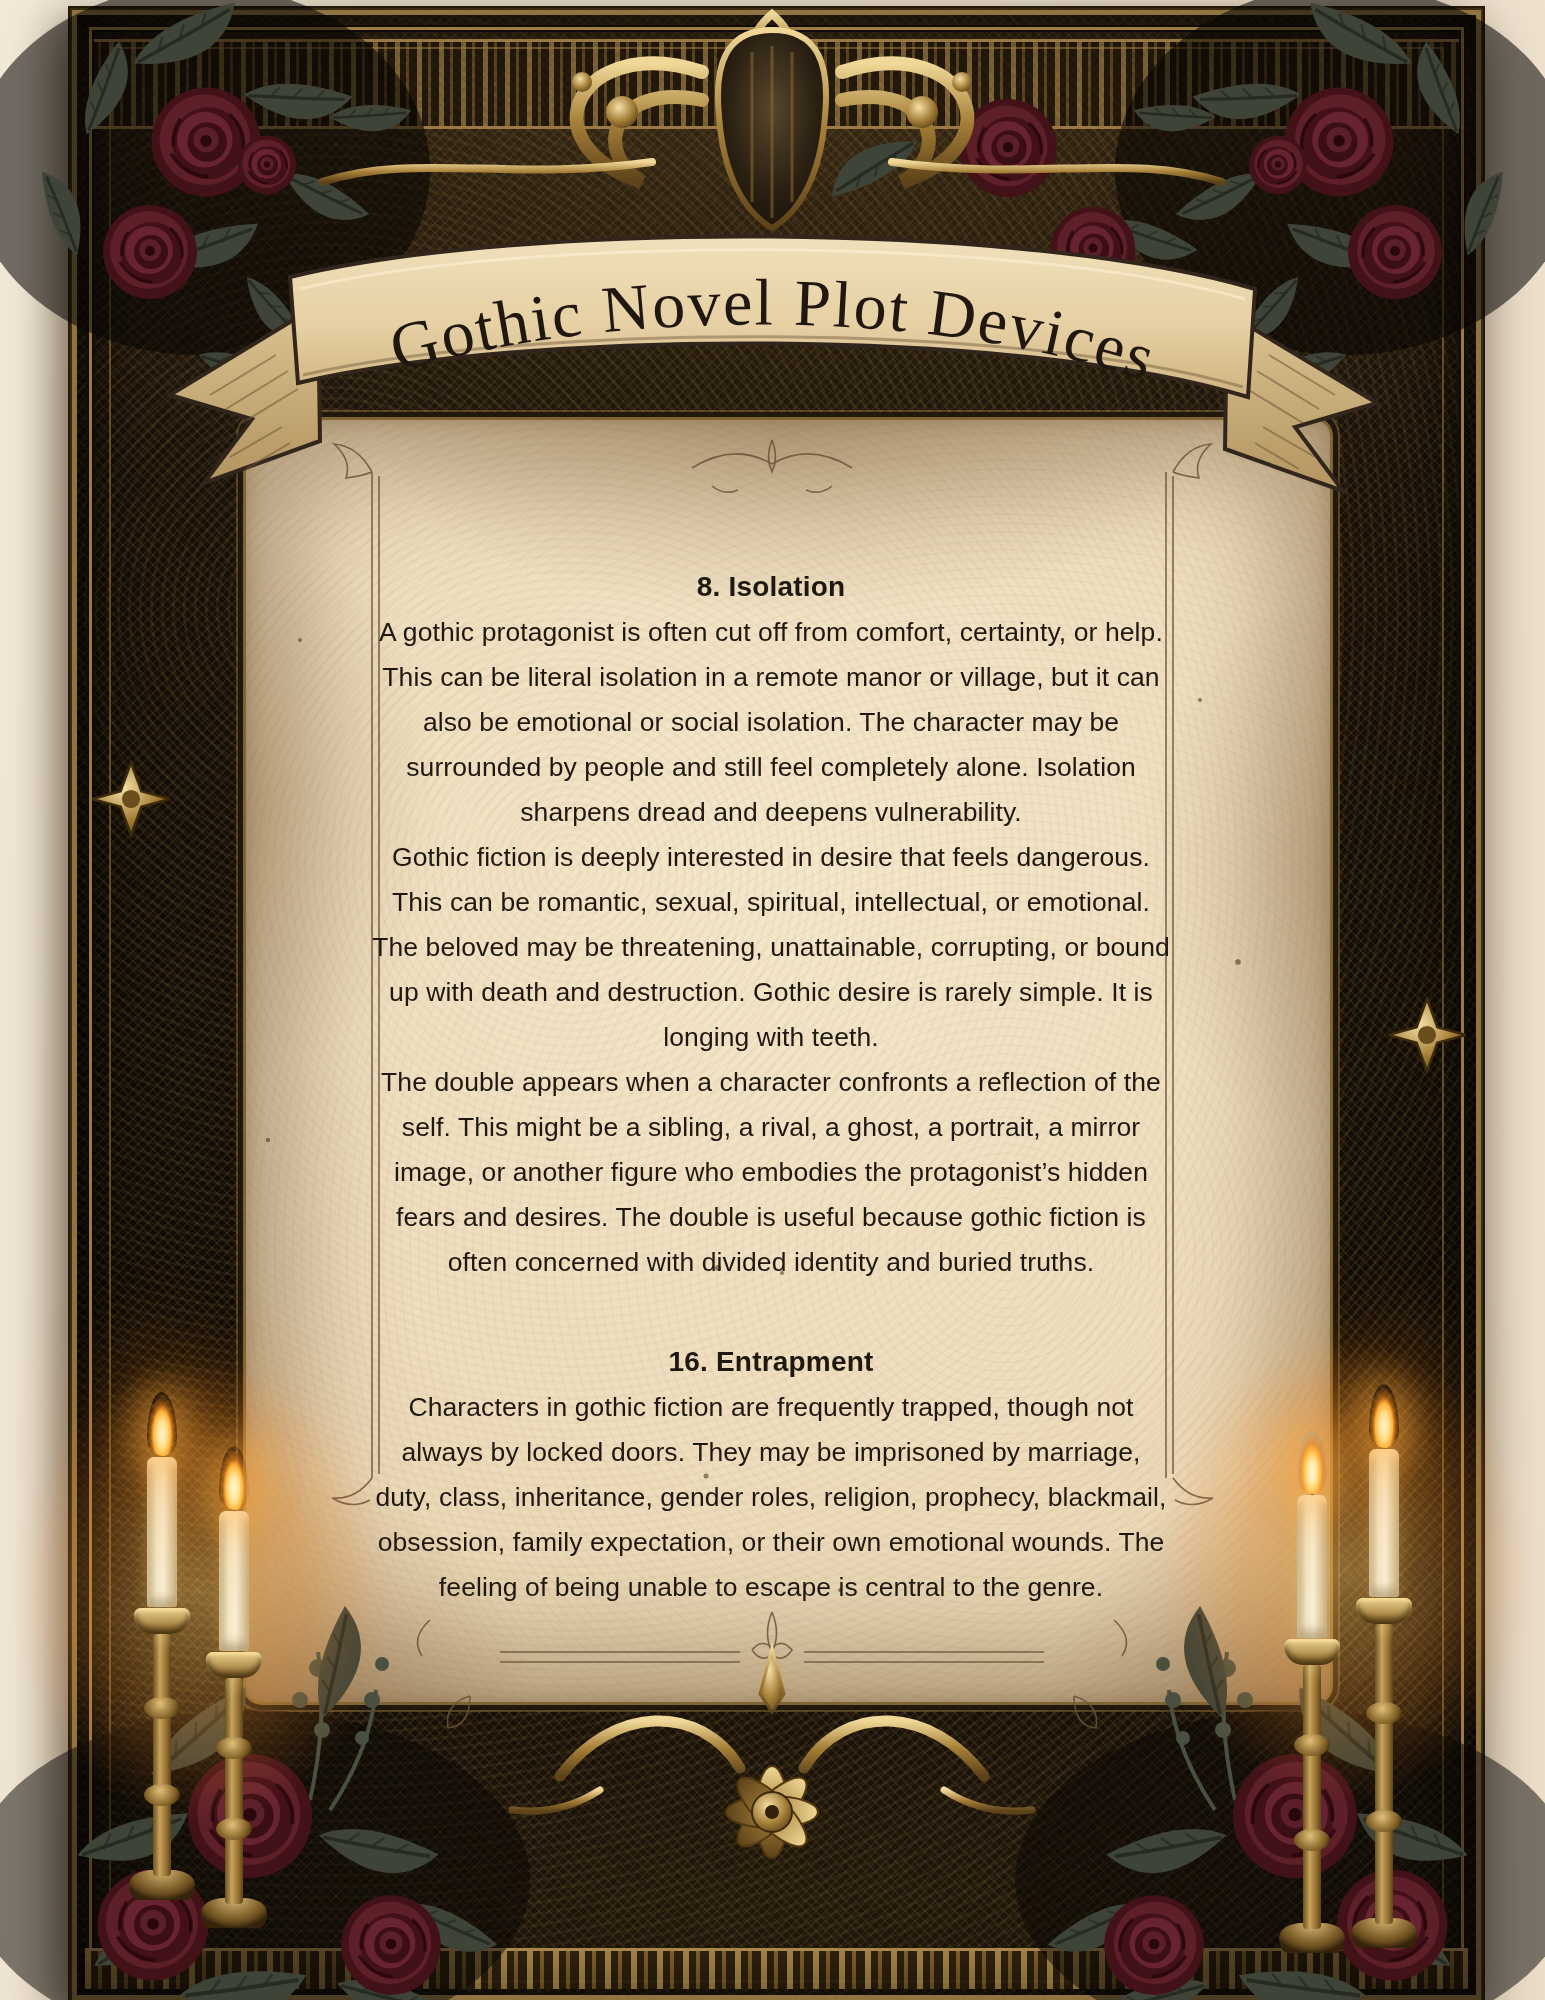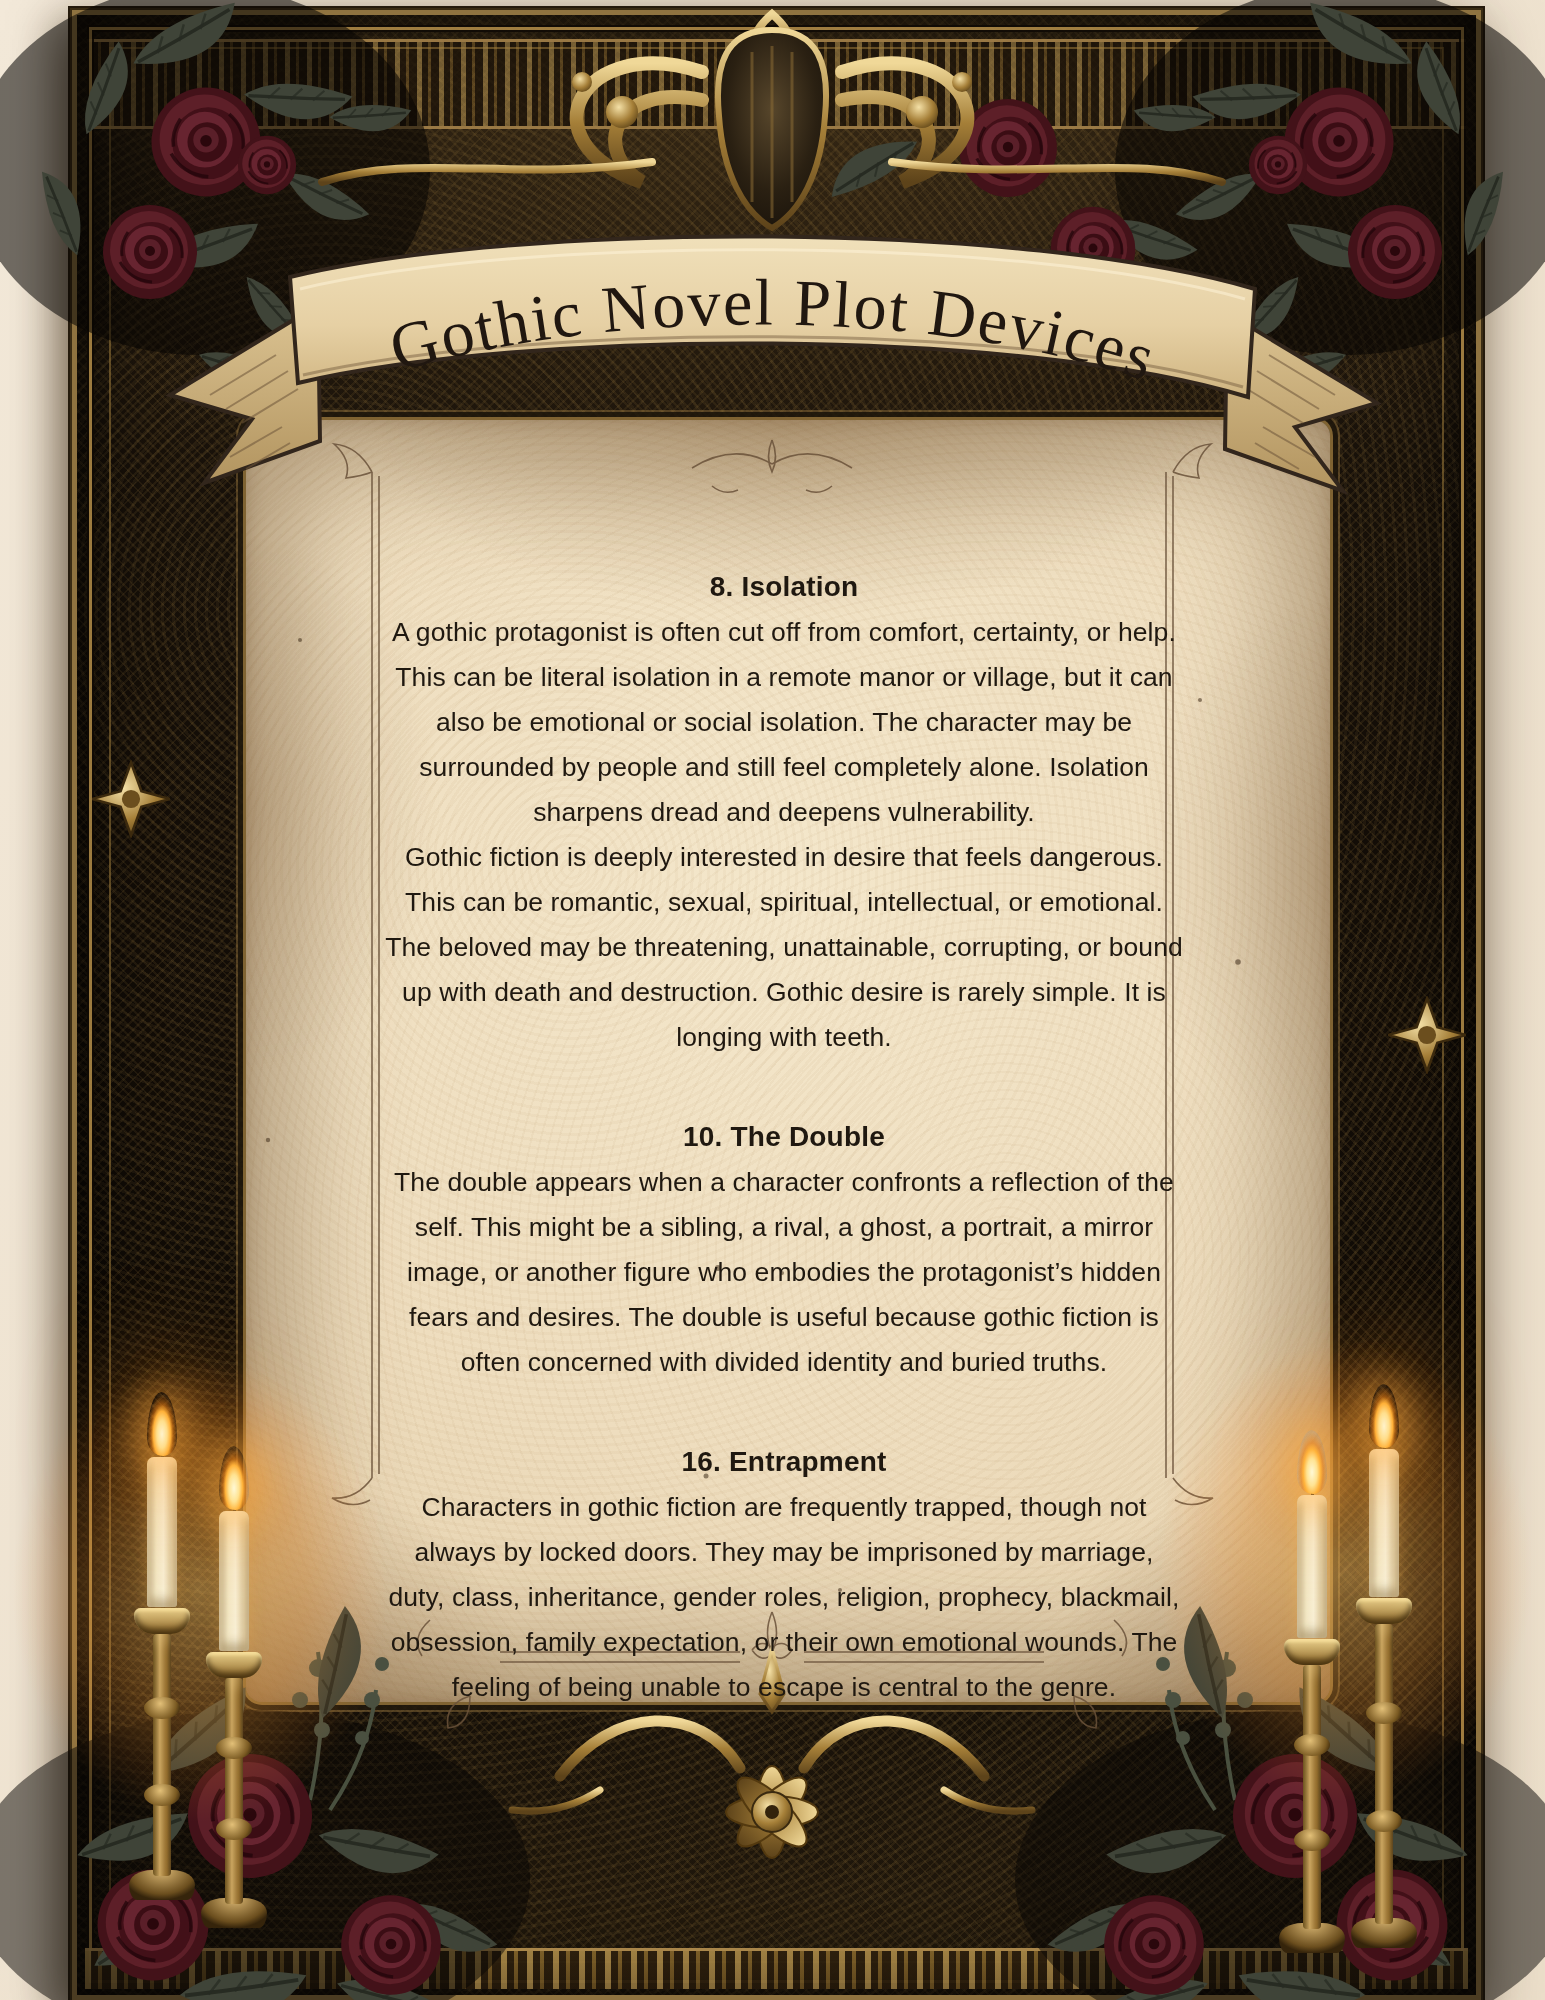--- a/index.html
+++ b/index.html
@@ -49,21 +49,21 @@
   }
   .parchment::before{content:"";position:absolute;inset:0;border-radius:inherit;
     background:
       radial-gradient(42% 30% at 0% 100%,rgba(112,72,34,.42),transparent 62%),
       radial-gradient(42% 30% at 100% 100%,rgba(112,72,34,.42),transparent 62%),
       radial-gradient(55% 22% at 50% 0%,rgba(122,86,44,.28),transparent 70%),
       radial-gradient(30% 35% at 0% 30%,rgba(118,80,40,.18),transparent 60%),
       radial-gradient(30% 35% at 100% 35%,rgba(118,80,40,.18),transparent 60%);}
 
   
-  .content{position:absolute;top:566px;left:384px;width:800px;z-index:5;text-align:center;color:#1f1810;}
+  .content{position:absolute;top:566px;left:371px;width:800px;z-index:5;text-align:center;color:#1f1810;}
   .content h2{font:700 28px/42px "Liberation Sans",sans-serif;margin:56px 0 2px;letter-spacing:.2px;}
   .content section:first-child h2{margin-top:0;}
   .content p{font:400 26.5px/45px "Liberation Sans",sans-serif;margin:0;letter-spacing:.1px;}
 
   
   .decor,.ink,.banner{position:absolute;left:0;top:0;pointer-events:none;}
   .decor{z-index:4;}
   .ink{z-index:3;}
   .banner{z-index:7;}
 
@@ -356,21 +356,20 @@
 
   <main class="content">
     <section class="sec">
       <h2>8. Isolation</h2>
       <p>A gothic protagonist is often cut off from comfort, certainty, or help. This can be literal isolation in a remote manor or village, but it can also be emotional or social isolation. The character may be surrounded by people and still feel completely alone. Isolation sharpens dread and deepens vulnerability.</p>
     </section>
     <section class="sec">
       <p>Gothic fiction is deeply interested in desire that feels dangerous. This can be romantic, sexual, spiritual, intellectual, or emotional. The beloved may be threatening, unattainable, corrupting, or bound up with death and destruction. Gothic desire is rarely simple. It is longing with teeth.</p>
     </section>
     <section class="sec">
-      <h2>10. The Double</h2>
       <p>The double appears when a character confronts a reflection of the self. This might be a sibling, a rival, a ghost, a portrait, a mirror image, or another figure who embodies the protagonist’s hidden fears and desires. The double is useful because gothic fiction is often concerned with divided identity and buried truths.</p>
     </section>
     <section class="sec">
       <h2>16. Entrapment</h2>
       <p>Characters in gothic fiction are frequently trapped, though not always by locked doors. They may be imprisoned by marriage, duty, class, inheritance, gender roles, religion, prophecy, blackmail, obsession, family expectation, or their own emotional wounds. The feeling of being unable to escape is central to the genre.</p>
     </section>
   </main>
 
 </div>
 

